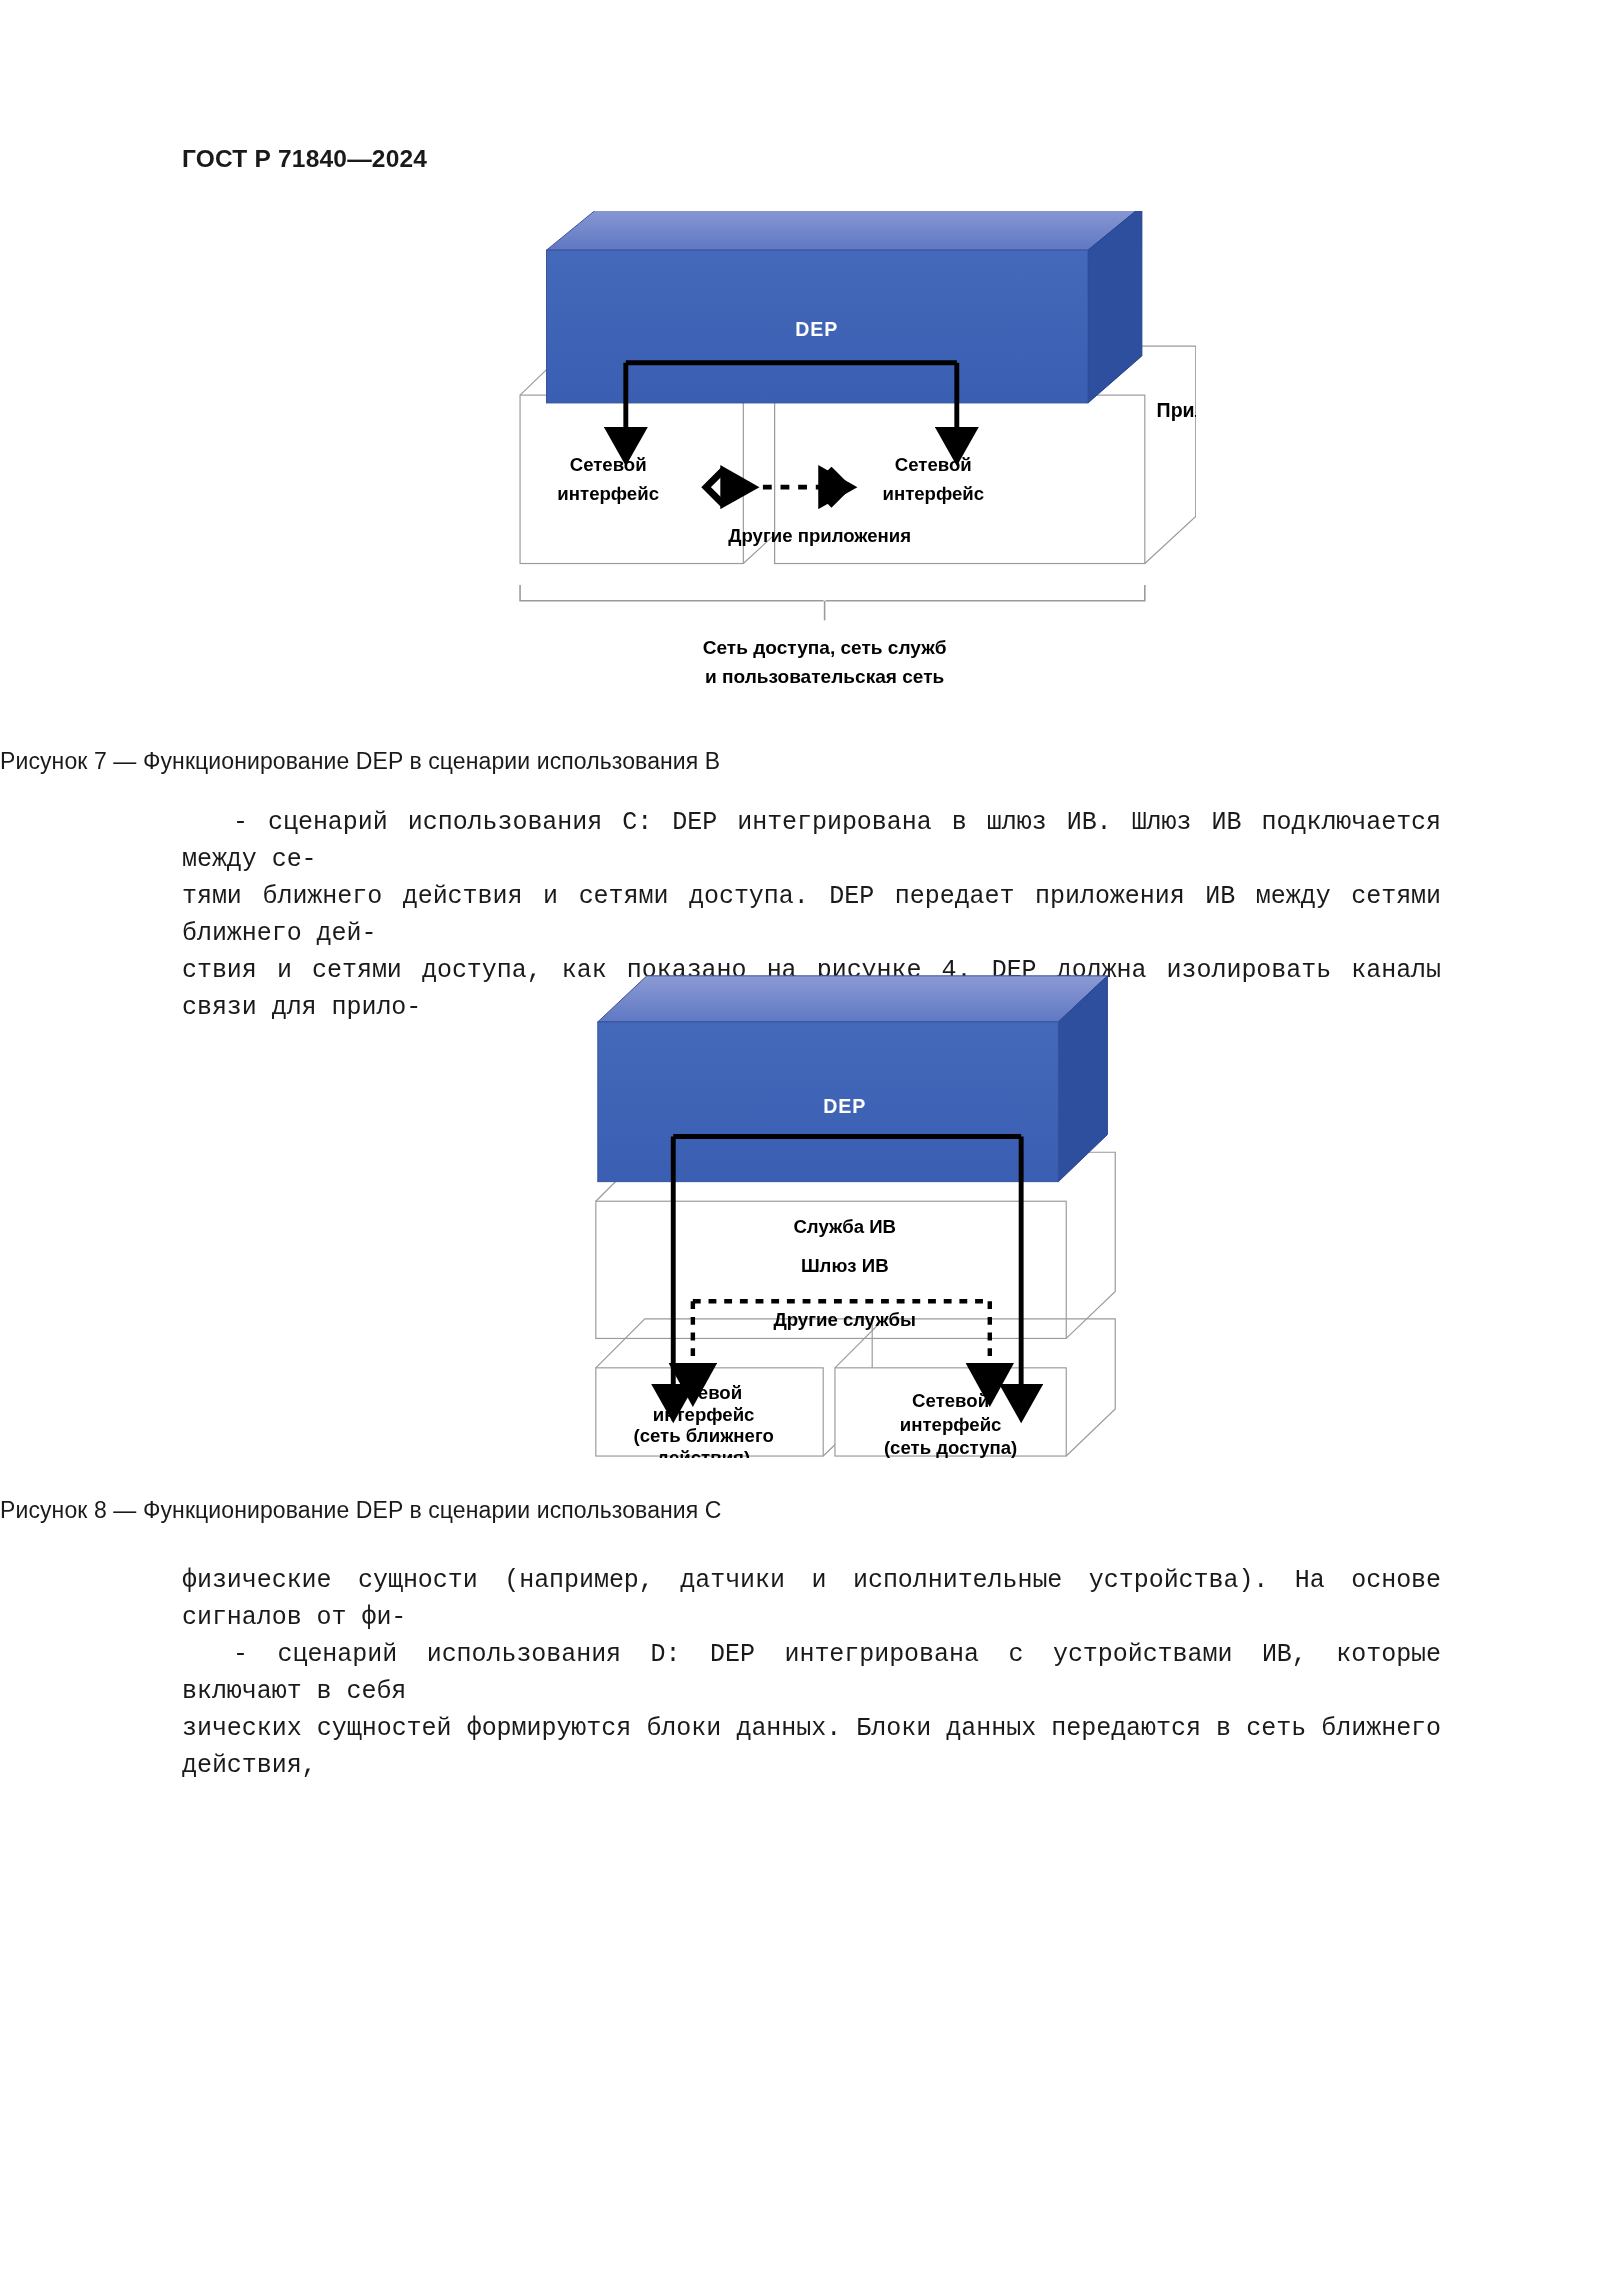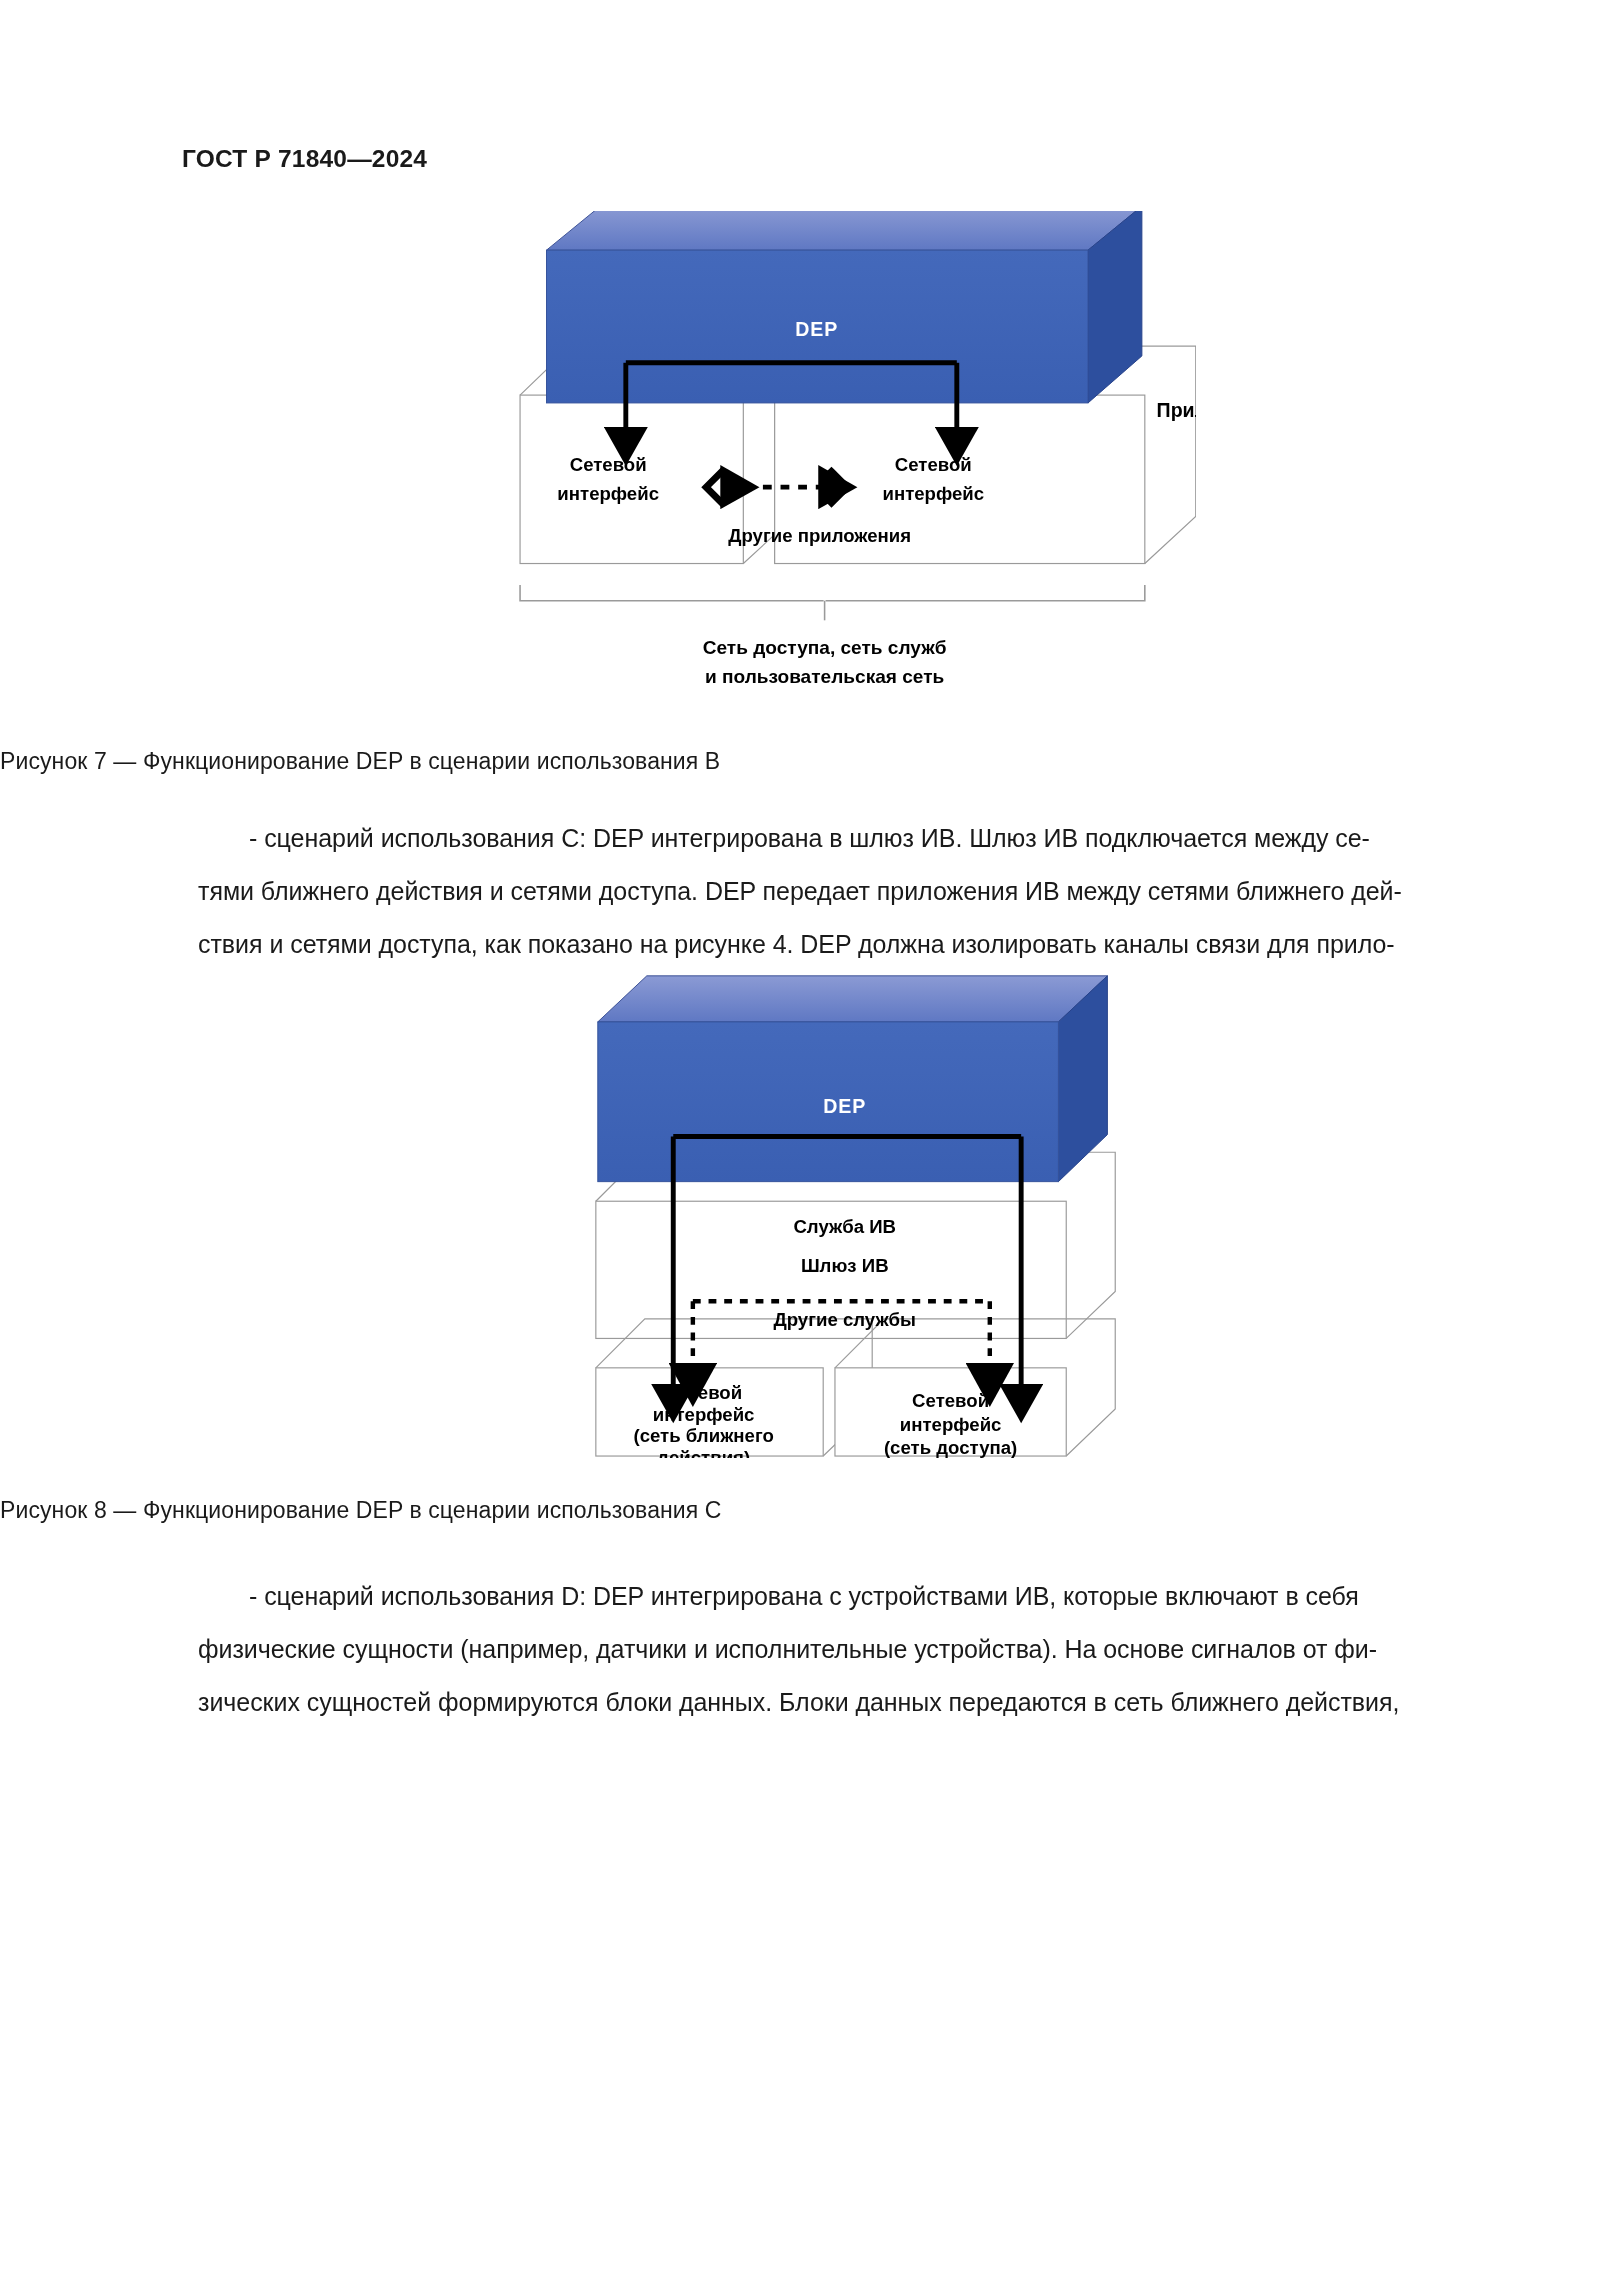--- a/index.html
+++ b/index.html
@@ -34,21 +34,21 @@
     position: absolute;
     left: 182px;
     width: 1259px;
     font-size: 25px;
     line-height: 37px;
     text-align: justify;
     text-align-last: left;
     letter-spacing: -0.05px;
   }
   .para .indent { display: inline-block; width: 51px; }
-  .para p { margin: 16px; }
+  .para p { margin: 0; font-family: Liberation Mono, monospace; }
 
   .figcaption {
     position: absolute;
     width: 1621px;
     left: 0;
     text-align: left;
     font-size: 23px;
     letter-spacing: 0.1px;
   }
 
@@ -251,21 +251,21 @@
 
       <text class="box-label" x="380" y="448" text-anchor="middle">Сетевой</text>
       <text class="box-label" x="380" y="472" text-anchor="middle">интерфейс</text>
       <text class="box-label" x="380" y="496" text-anchor="middle">(сеть доступа)</text>
     </svg>
   </div>
 
   <div class="figcaption" style="top:1497px;">Рисунок 8 — Функционирование DEP в сценарии использования C</div>
 
   <div class="para" style="top:1562px;">
+    <p><span>физические сущности (например, датчики и исполнительные устройства). На основе сигналов от фи-</span></p>
     <p><span class="indent"></span><span>- сценарий использования D: DEP интегрирована с устройствами ИВ, которые включают в себя</span></p>
-    <p><span>физические сущности (например, датчики и исполнительные устройства). На основе сигналов от фи-</span></p>
     <p><span>зических сущностей формируются блоки данных. Блоки данных передаются в сеть ближнего действия,</span></p>
   </div>
 
   <div class="page-number">8</div>
 
 </div>
 
 
 </body></html>

